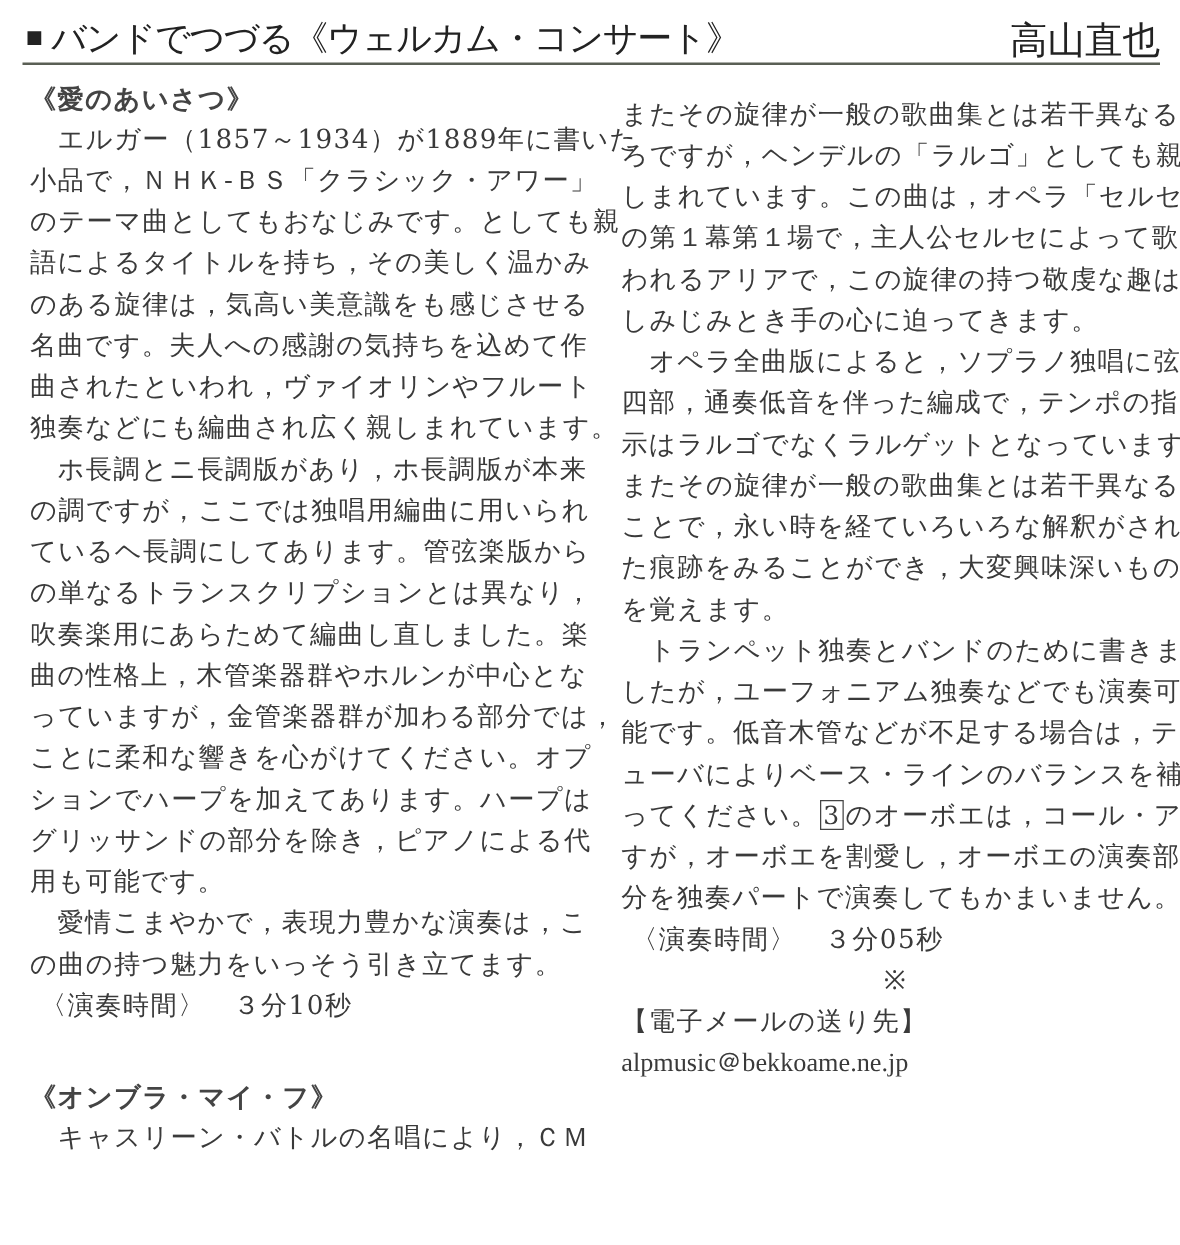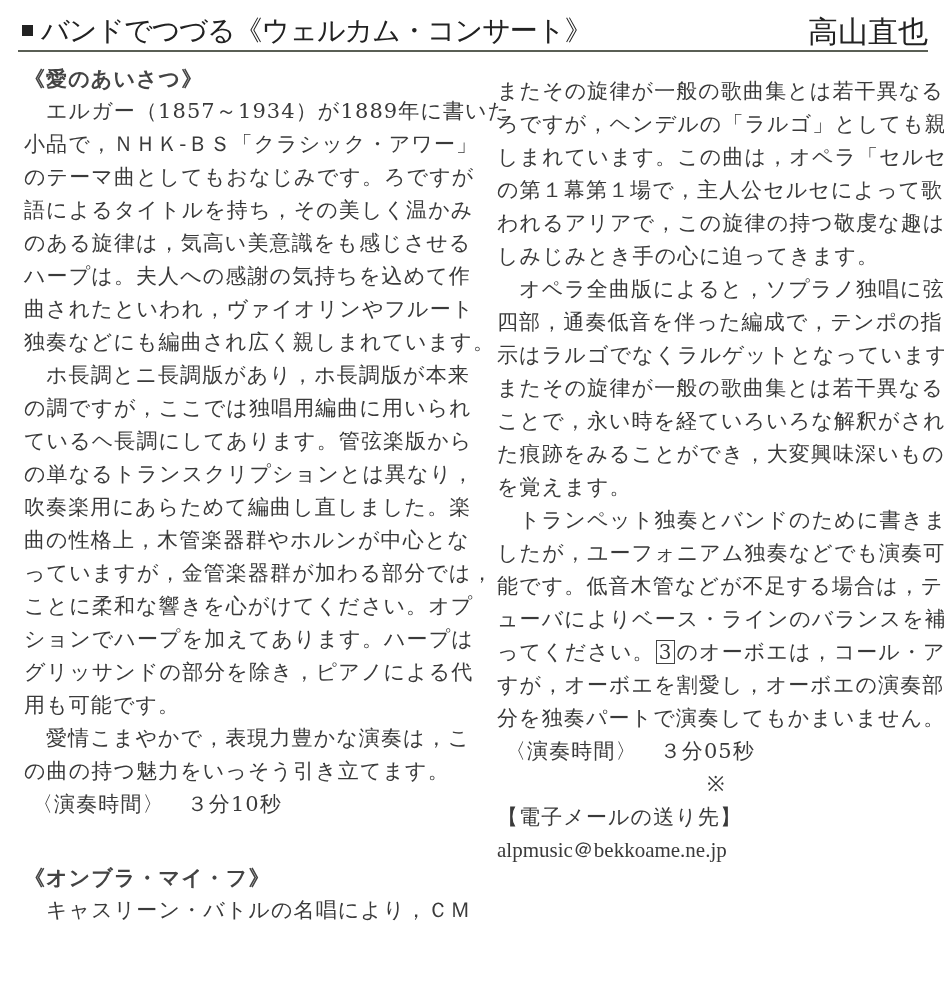--- a/index.html
+++ b/index.html
@@ -52,24 +52,24 @@
   <div class="header-title"><span class="bullet"></span><span>バンドでつづる《ウェルカム・コンサート》</span></div>
   <div class="header-author">高山直也</div>
 </div>
 
 <div class="col col-left">
   <div class="line heading">《愛のあいさつ》</div>
 
   <div>
     <div class="line indent">エルガー（1857～1934）が1889年に書いた</div>
     <div class="line">小品で，ＮＨＫ-ＢＳ「クラシック・アワー」</div>
-    <div class="line">のテーマ曲としてもおなじみです。ろですが</div>
+    <div class="line">のテーマ曲としてもおなじみです。としても親</div>
     <div class="line">語によるタイトルを持ち，その美しく温かみ</div>
     <div class="line">のある旋律は，気高い美意識をも感じさせる</div>
-    <div class="line">ハープは。夫人への感謝の気持ちを込めて作</div>
+    <div class="line">名曲です。夫人への感謝の気持ちを込めて作</div>
     <div class="line">曲されたといわれ，ヴァイオリンやフルート</div>
     <div class="line">独奏などにも編曲され広く親しまれています。</div>
   </div>
 
   <div>
     <div class="line indent">ホ長調とニ長調版があり，ホ長調版が本来</div>
     <div class="line">の調ですが，ここでは独唱用編曲に用いられ</div>
     <div class="line">ているヘ長調にしてあります。管弦楽版から</div>
     <div class="line">の単なるトランスクリプションとは異なり，</div>
     <div class="line">吹奏楽用にあらためて編曲し直しました。楽</div>

